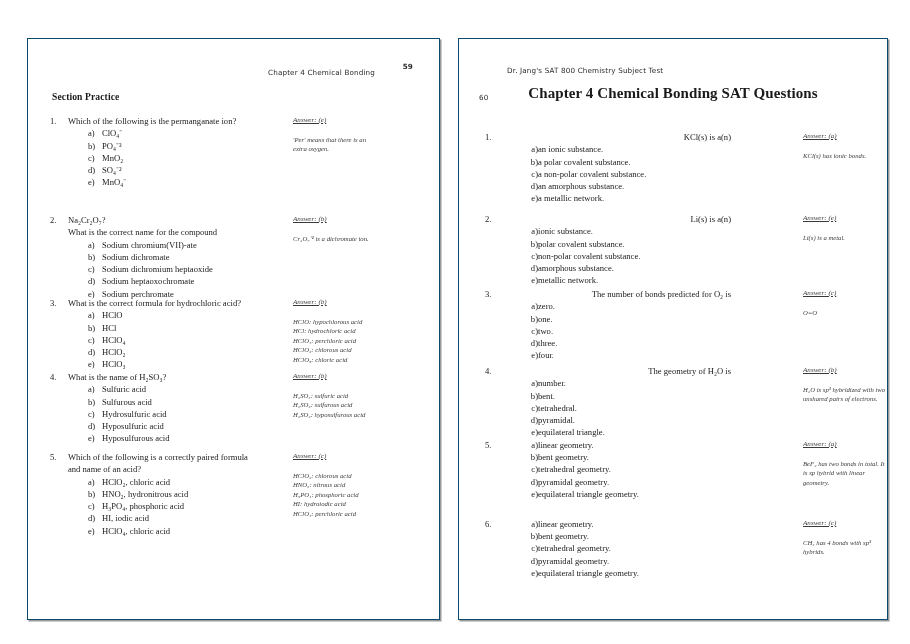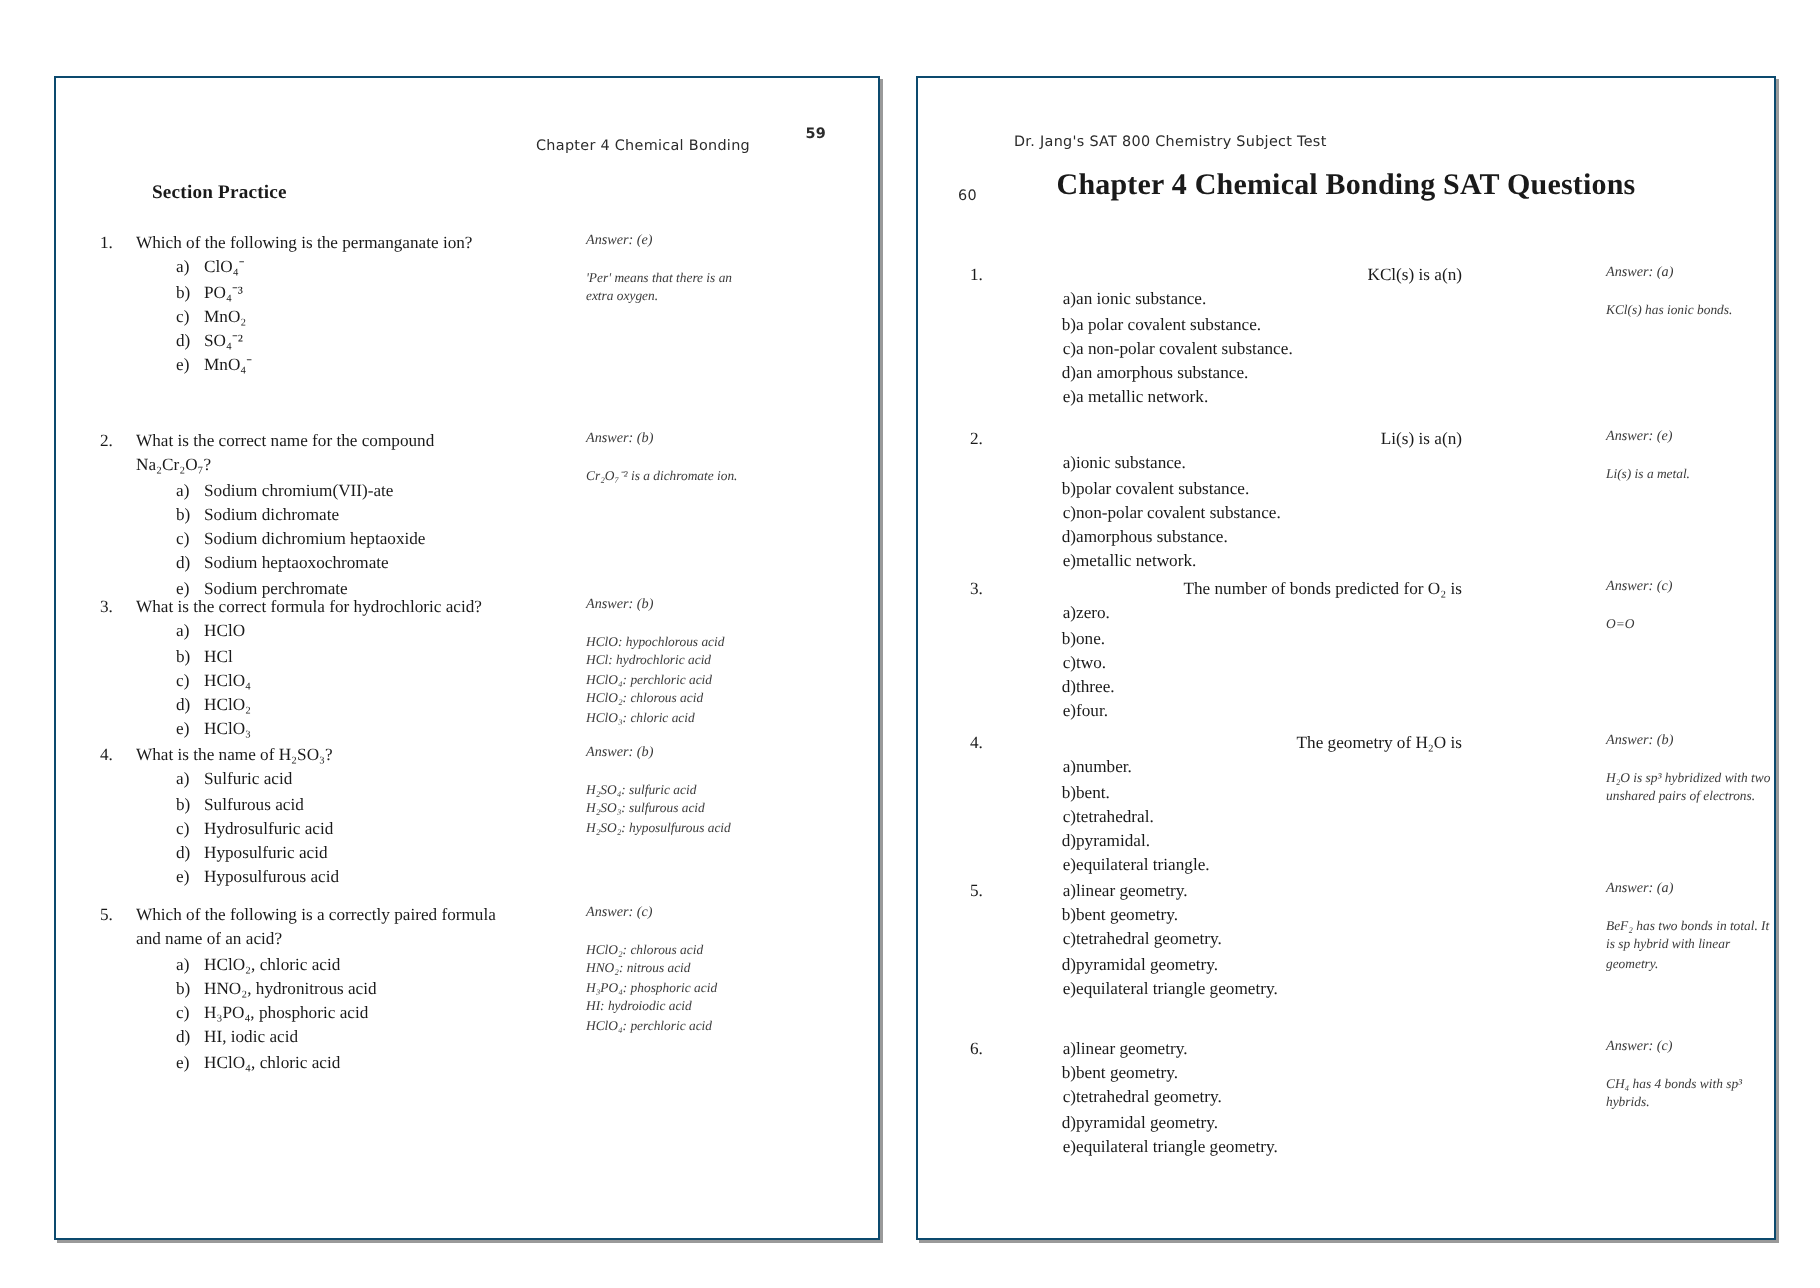--- a/index.html
+++ b/index.html
@@ -47,21 +47,20 @@
   .runhead-right-title  { left: 48px;  top: 27px; }
 
   
   .section-head {
     position: absolute;
     left: 24px;
     top: 52px;
     font-size: 9.6px;
     font-weight: bold;
     letter-spacing: 0.1px;
-    margin-left: 24px;
   }
   .chapter-head {
     position: absolute;
     left: 0; right: 0;
     top: 46px;
     text-align: center;
     font-size: 15px;
     font-weight: bold;
     letter-spacing: 0.1px;
   }
@@ -125,20 +124,21 @@
     color: #3a3a3a;
   }
   .page-left  .ansbox { left: 243px; width: 140px; }
   .page-right .ansbox { left: 278px; width: 146px; margin-left: 40px; }
 
   .ans-label {
     display: block;
     font-size: 7.1px;
     line-height: 10px;
     white-space: nowrap;
+    text-decoration: underline;
   }
   .note {
     display: block;
     margin-top: 10px;
     font-size: 6.7px;
     line-height: 9.4px;
   }
   .note .ln { display: block; white-space: nowrap; }
 </style>
 </head>
@@ -189,22 +189,22 @@
                 <span class="ln">'Per' means that there is an</span>
                 <span class="ln">extra oxygen.</span>
               </span>
             </div>
           </div>
           <div class="qblock" style="top: 175px;">
             <div class="qrow">
               <div class="qnum">2.</div>
               <div class="qbody">
                 <div class="qstem">
+                  <span class="ln">Na₂Cr₂O₇?</span>
                   <span class="ln">What is the correct name for the compound</span>
-                  <span class="ln">Na₂Cr₂O₇?</span>
                 </div>
                 <ul class="choices">
                   <li>
                     <span class="lbl">a)</span>
                     <span class="txt">Sodium chromium(VII)-ate</span>
                   </li>
                   <li>
                     <span class="lbl">b)</span>
                     <span class="txt">Sodium dichromate</span>
                   </li>

